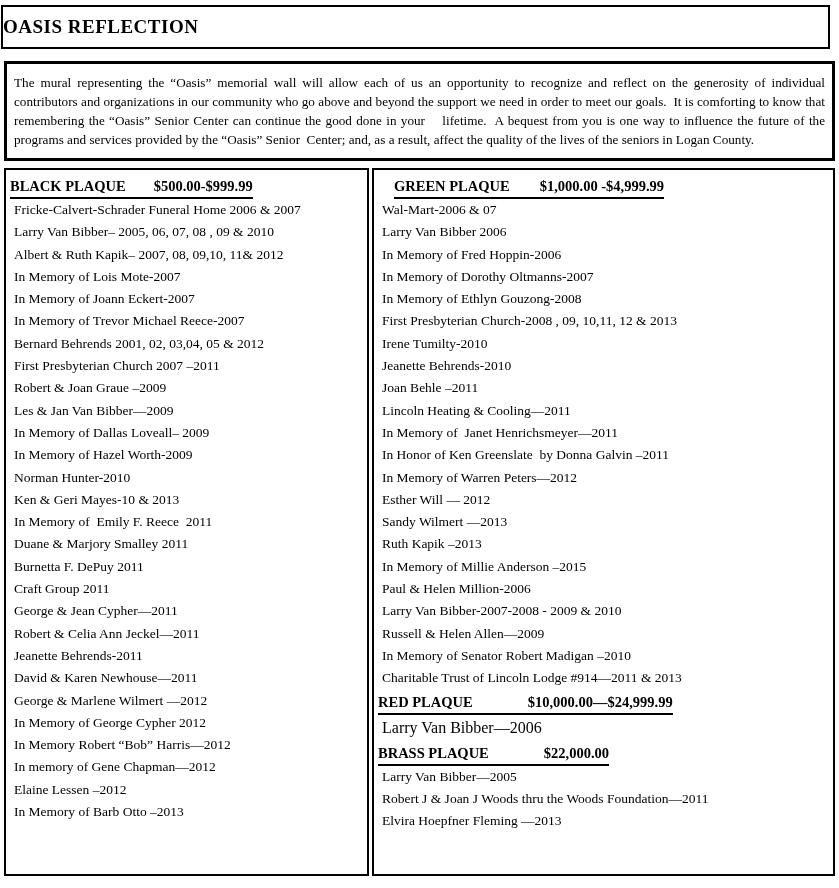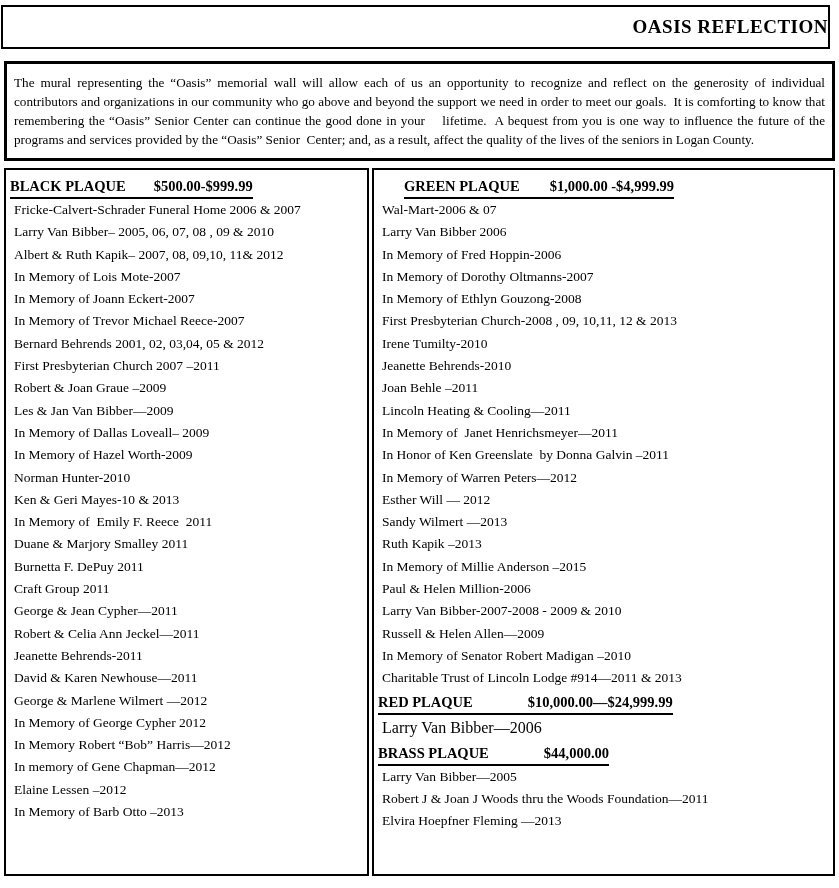--- a/index.html
+++ b/index.html
@@ -18,21 +18,21 @@
   }
   .title-box {
     position: absolute;
     left: 1px;
     top: 5px;
     width: 825px;
     height: 40px;
     border: 2px solid #000000;
     display: flex;
     align-items: center;
-    justify-content: flex-end;
+    justify-content: flex-start;
   }
   .page-title {
     margin: 0;
     font-size: 19px;
     font-weight: bold;
     letter-spacing: 0.5px;
     white-space: pre;
   }
   .intro-box {
     position: absolute;
@@ -75,21 +75,21 @@
     font-weight: bold;
     line-height: 25px;
     white-space: pre;
   }
   .hwrap {
     display: inline-block;
     border-bottom: 2px solid #000000;
     line-height: 21px;
   }
   .heading-black { padding-left: 4px; }
-  .heading-green { padding-left: 30px; }
+  .heading-green { padding-left: 20px; }
   .heading-blue, .heading-red, .heading-brass { padding-left: 4px; }
   .gap-sm { margin-left: 28px; }
   .gap-md { margin-left: 30px; }
   .gap-lg { margin-left: 55px; }
   .list-item {
     font-size: 13.5px;
     line-height: 22.3px;
     padding-left: 8px;
     white-space: pre;
     overflow: hidden;
@@ -186,21 +186,21 @@
       </div>
 
       <div>
         <h2 class="sec-heading heading-red"><span class="hwrap"><span>RED PLAQUE</span><span class="gap-lg">$10,000.00—$24,999.99</span></span></h2>
         <div class="list list-red">
             <div class="list-item">Larry Van Bibber—2006</div>
           </div>
       </div>
 
       <div>
-        <h2 class="sec-heading heading-brass"><span class="hwrap"><span>BRASS PLAQUE</span><span class="gap-lg">$44,000.00</span></span></h2>
+        <h2 class="sec-heading heading-brass"><span class="hwrap"><span>BRASS PLAQUE</span><span class="gap-lg">$22,000.00</span></span></h2>
         <div class="list">
             <div class="list-item">Larry Van Bibber—2005</div>
             <div class="list-item">Robert J &amp; Joan J Woods thru the Woods Foundation—2011</div>
             <div class="list-item">Elvira Hoepfner Fleming —2013</div>
           </div>
       </div>
 
     </div>
   </div>
 </div>

